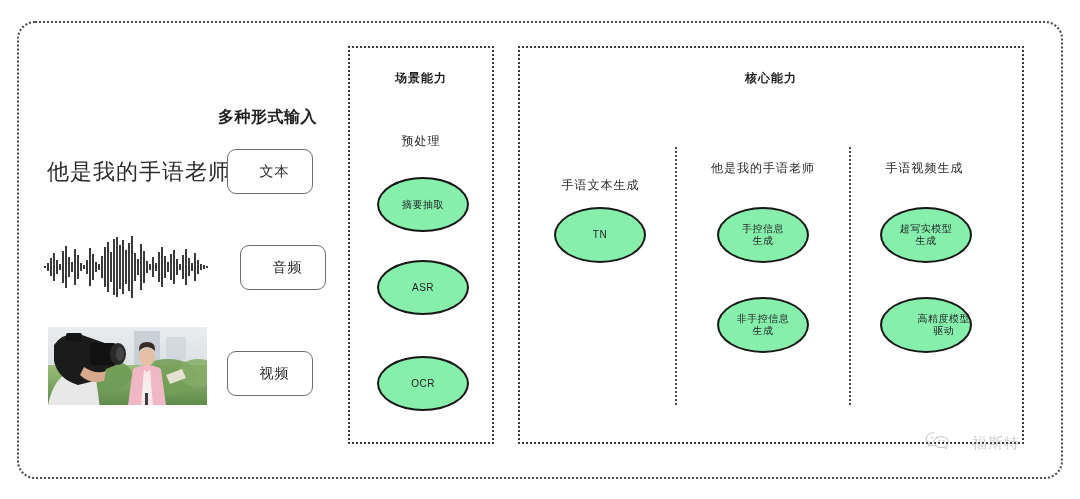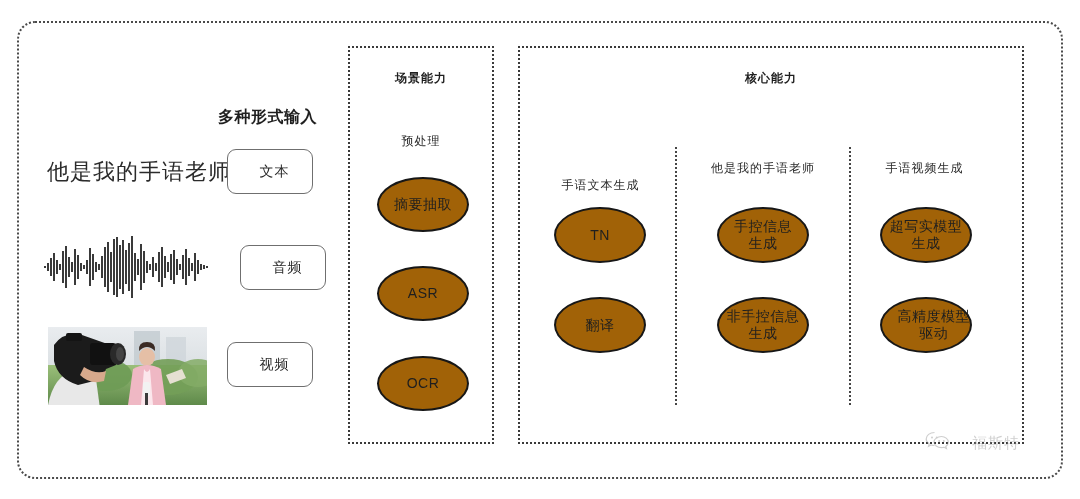--- a/index.html
+++ b/index.html
@@ -105,21 +105,21 @@
     align-items: center;
     justify-content: center;
     font-size: 14px;
     letter-spacing: 1px;
     color: #2b2b2b;
     background: #fff;
     padding-left: 9px;
   }
   .pill-1 { left: 227px; top: 149px; }
   .pill-2 { left: 240px; top: 245px; }
-  .pill-3 { left: 227px; top: 342px; text-align: center; }
+  .pill-3 { left: 227px; top: 351px; text-align: center; }
 
   
   .sub-label {
     position: absolute;
     font-size: 12px;
     letter-spacing: 1px;
     color: #2b2b2b;
     white-space: nowrap;
     text-align: center;
   }
@@ -127,25 +127,25 @@
   
   .ellipse {
     position: absolute;
     border: 2.2px solid #171717;
     border-radius: 50%;
     box-sizing: border-box;
     display: flex;
     align-items: center;
     justify-content: center;
     text-align: center;
-    font-size: 14px;
+    font-size: 10px;
     line-height: 1.18;
     letter-spacing: 0.5px;
     color: #1f1f1f;
-    background: #a16207;
+    background: #86efac;
   }
   .ell-scene { width: 92px; height: 55px; left: 377px; }
   .ell-core  { width: 92px; height: 56px; }
 
   
   .vdiv {
     position: absolute;
     top: 147px;
     width: 0px;
     height: 258px;
@@ -292,40 +292,37 @@
 
   <div class="group-box box-scene">
     <div class="group-title">场景能力</div>
   </div>
 
   <div class="sub-label" style="left:348px; top:133px; width:146px;">预处理</div>
 
   <div class="ellipse ell-scene" style="top:177px;">
     <span>摘要抽取</span>
   </div>
-  <div class="ellipse ell-scene" style="top:266px;text-align:center;">
+  <div class="ellipse ell-scene" style="top:260px;text-align:center;">
     <span>ASR</span>
   </div>
   <div class="ellipse ell-scene" style="top:356px;">
     <span>OCR</span>
   </div>
 
   <div class="group-box box-core">
     <div class="group-title">核心能力</div>
   </div>
 
   <div class="vdiv" style="left:675px;"></div>
   <div class="vdiv" style="left:849px;"></div>
 
   <div class="sub-label" style="left:528px; top:177px; width:145px;">手语文本生成</div>
   <div class="ellipse ell-core" style="left:554px; top:207px;">
     <span>TN</span>
-  </div>
-  <div class="ellipse ell-core" style="left:554px; top:297px;">
-    <span>翻译</span>
   </div>
 
   <div class="sub-label" style="left:678px; top:160px; width:170px;">他是我的手语老师</div>
   <div class="ellipse ell-core" style="left:717px; top:207px; white-space:pre-line;">
     <span>手控信息
 生成</span>
   </div>
   <div class="ellipse ell-core" style="left:717px; top:297px; white-space:pre-line;">
     <span>非手控信息
 生成</span>

